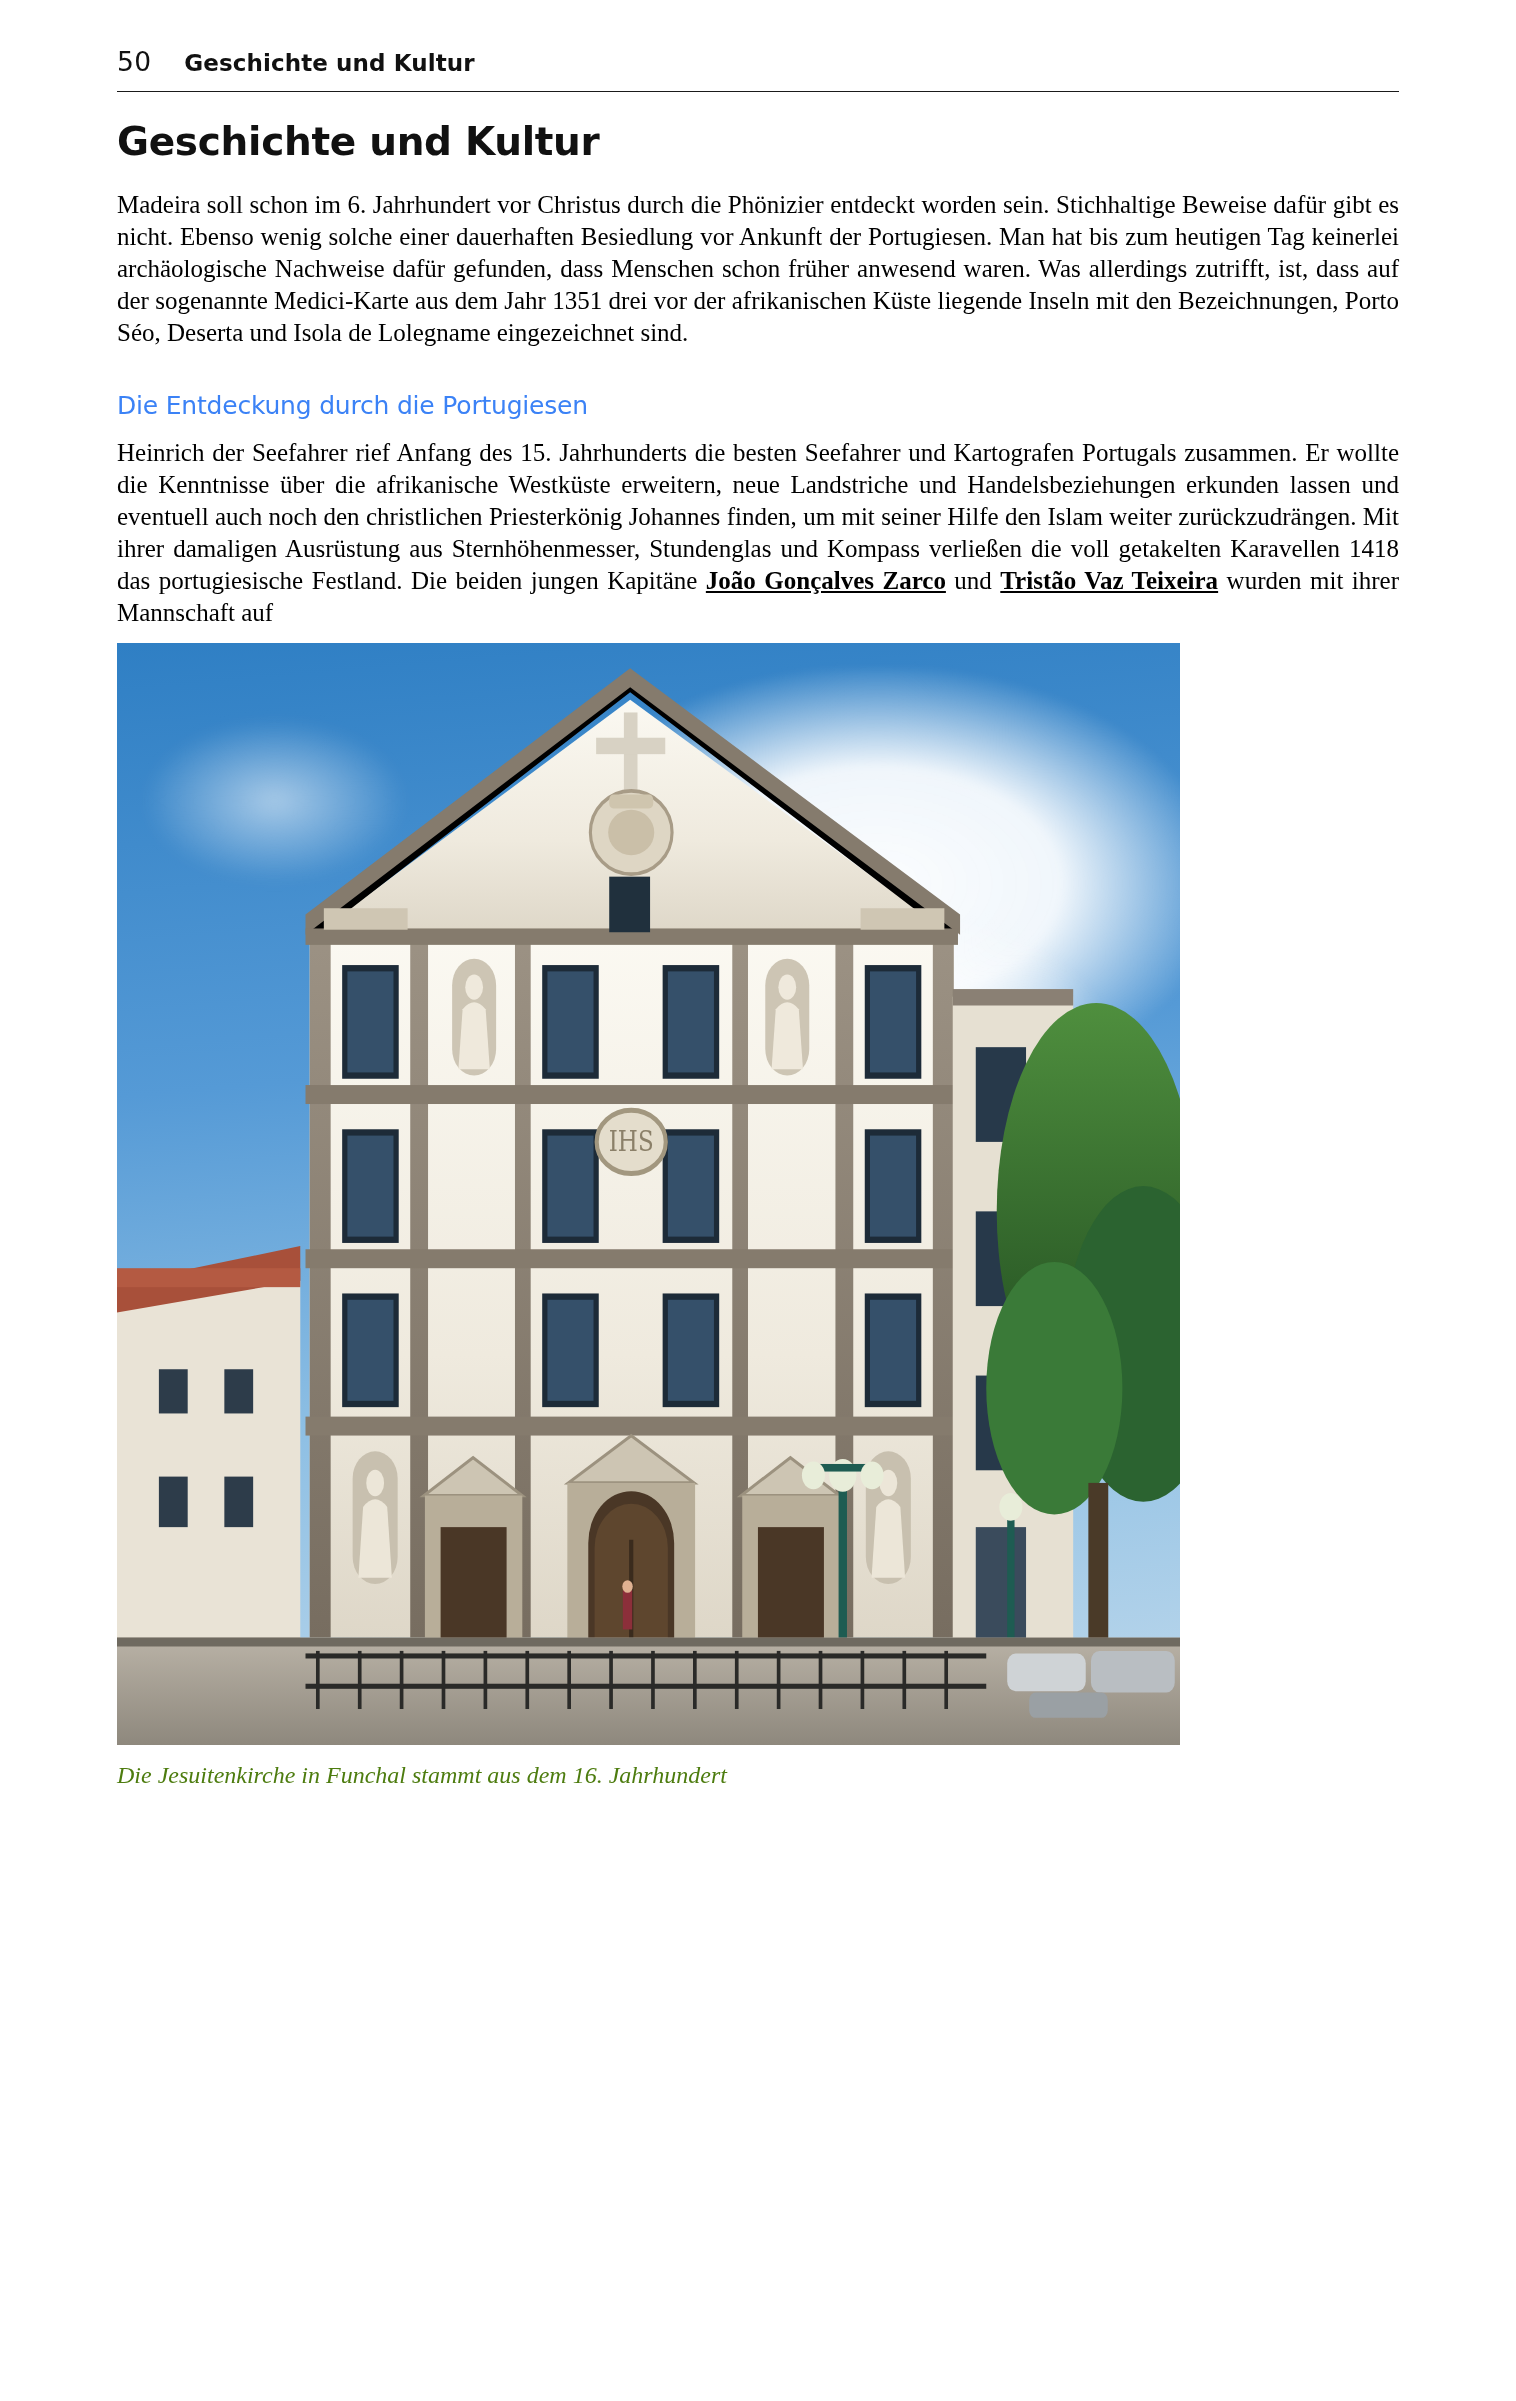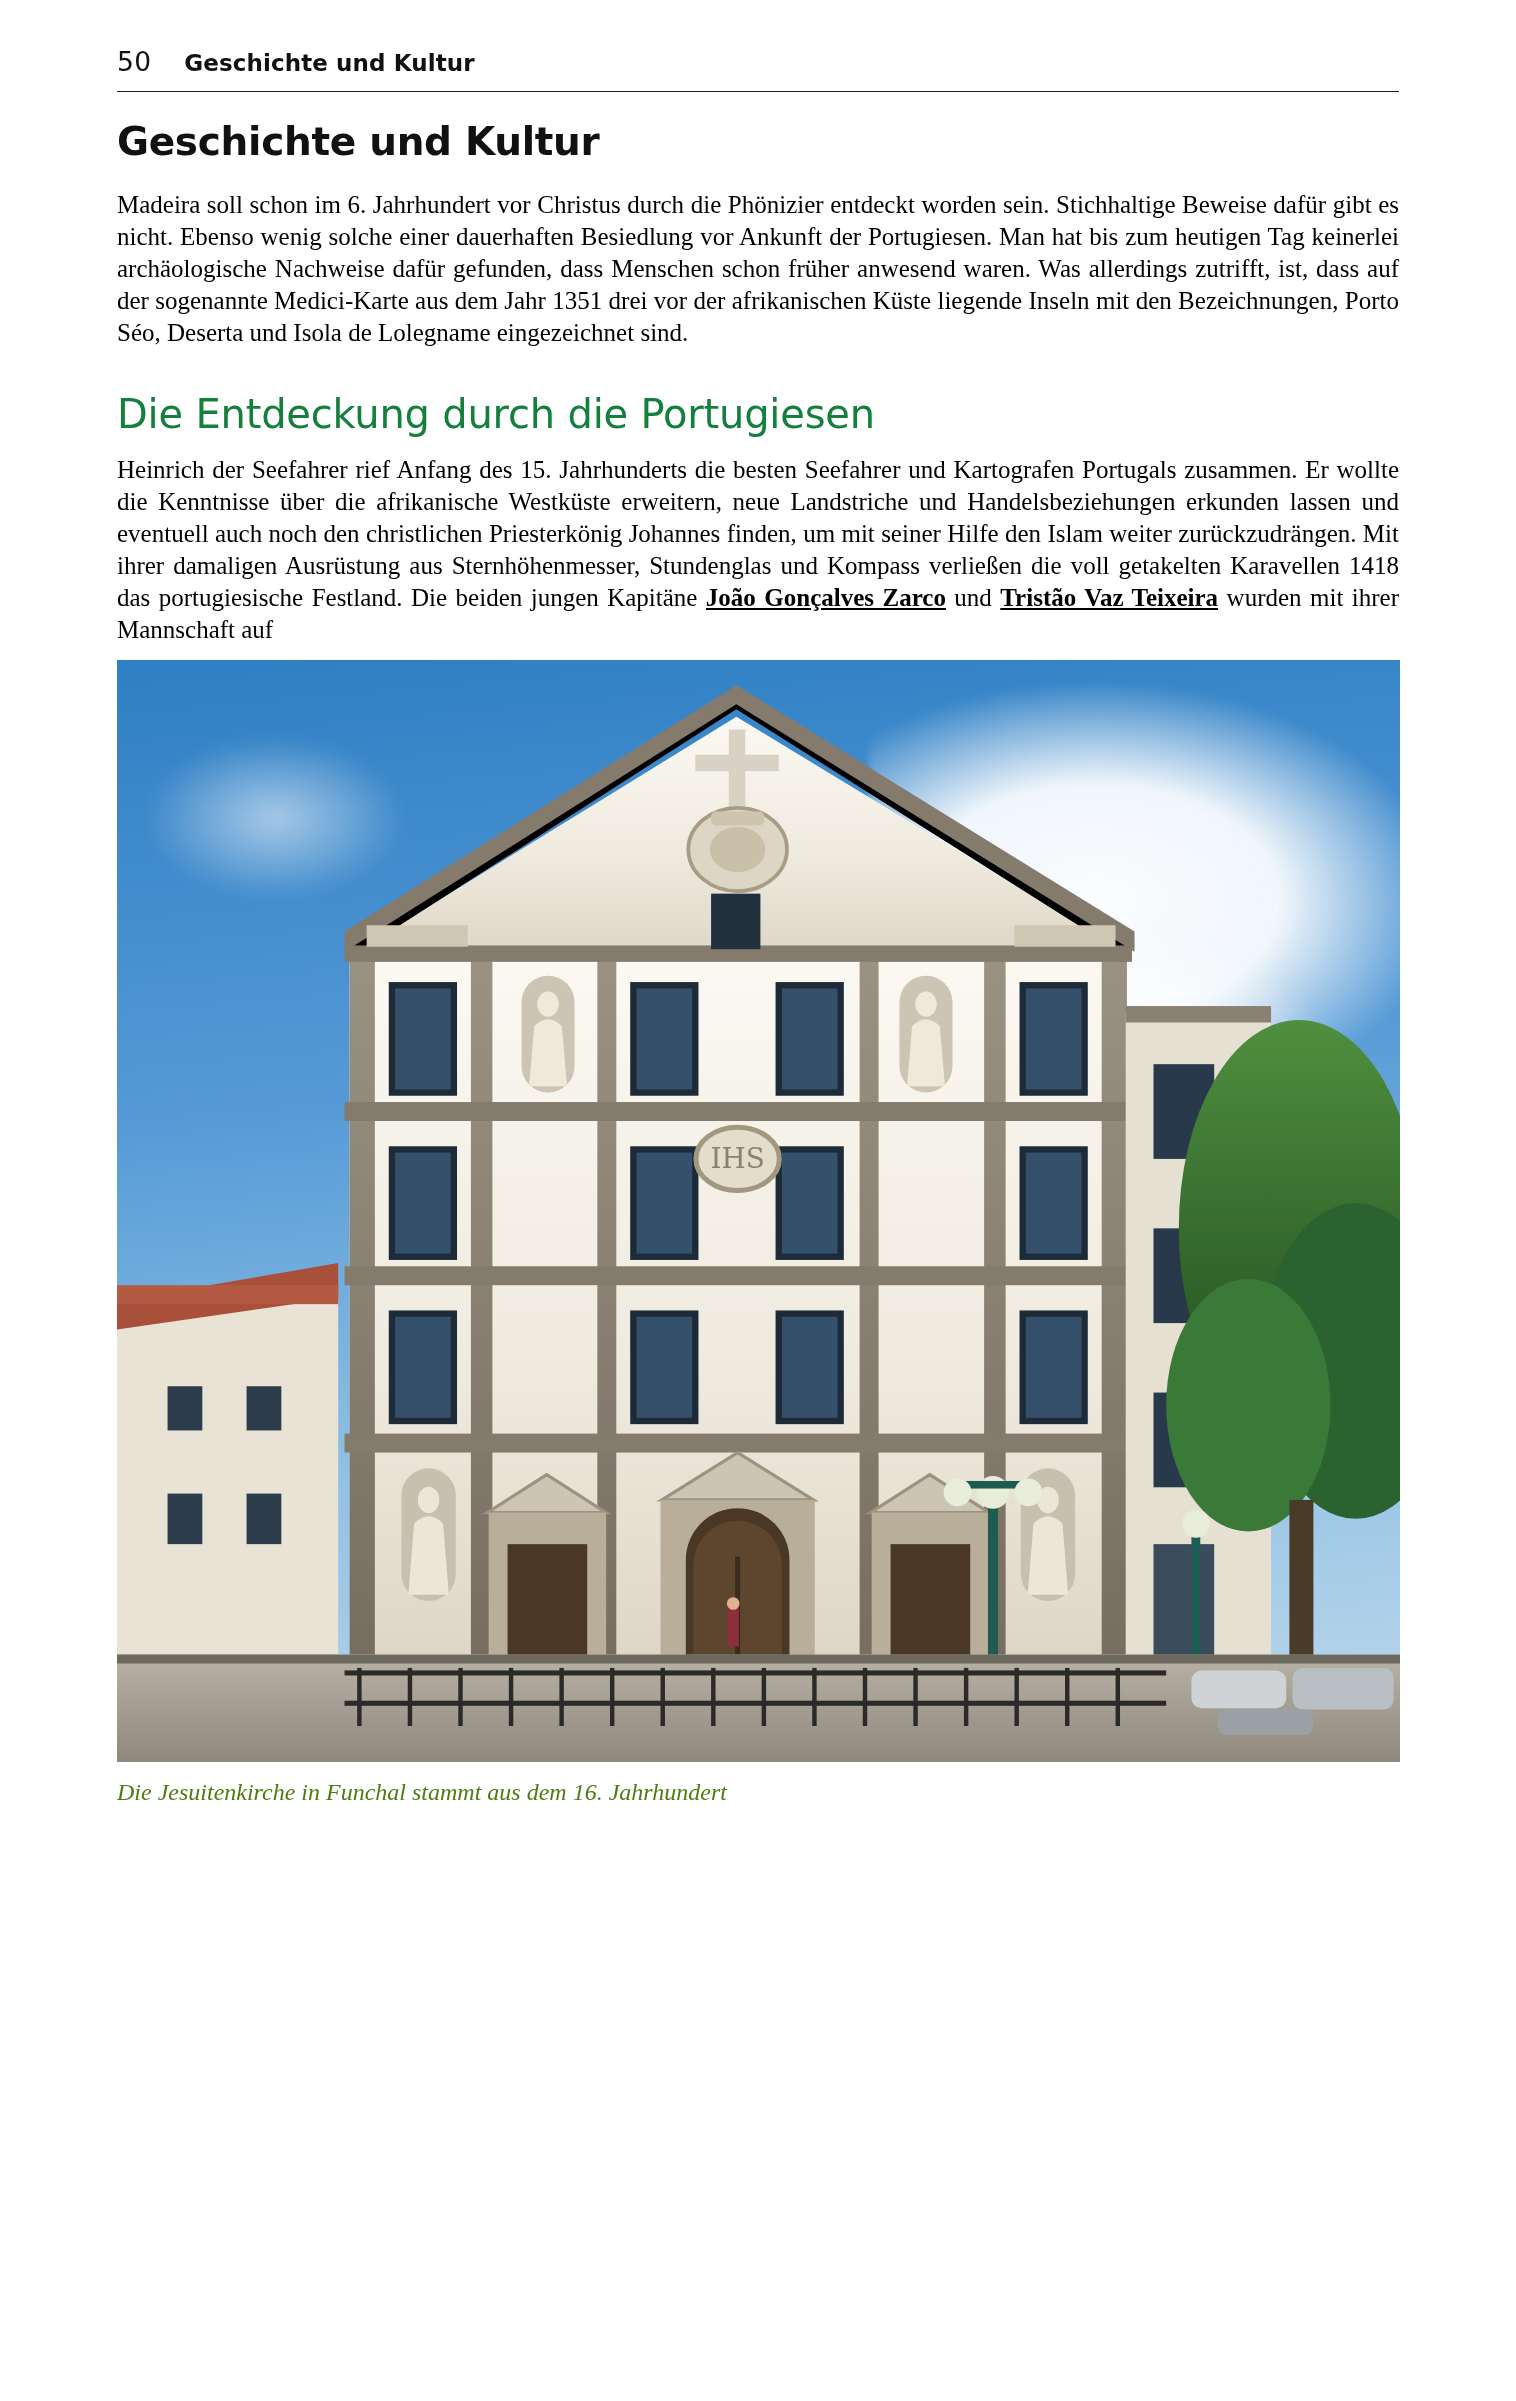--- a/index.html
+++ b/index.html
@@ -47,46 +47,46 @@
   h1.chapter-title {
     font-family: "DejaVu Sans", sans-serif;
     font-size: 39px;
     font-weight: 700;
     letter-spacing: -0.3px;
     margin: 26.5px 0 25px 0;
     color: #111111;
   }
   h2.section-title {
     font-family: "DejaVu Sans", sans-serif;
-    font-size: 40px;
+    font-size: 25px;
     font-weight: 400;
     letter-spacing: -0.2px;
     margin: 42px 0 16.4px 0;
-    color: #15803d;
+    color: #3b82f6;
   }
   
   p.body {
     font-family: "Liberation Serif", serif;
     font-size: 25px;
     line-height: 1.285;
     text-align: justify;
     margin: 0 0 6.3px 0;
     hyphens: manual;
     color: #000000;
   }
   b, strong { font-weight: 700; text-decoration: underline; }
 
   
   figure.photo {
     margin: 14px 0 0 0;
     width: 1283px;
   }
   .photo-frame {
     position: relative;
-    width: 1283px;
+    width: 1063px;
     height: 1102px;
     overflow: hidden;
     background: #737373;
   }
   figcaption {
     font-family: "Liberation Serif", serif;
     font-style: italic;
     font-size: 24px;
     margin-top: 16.4px;
     color: #4d7c0f;

